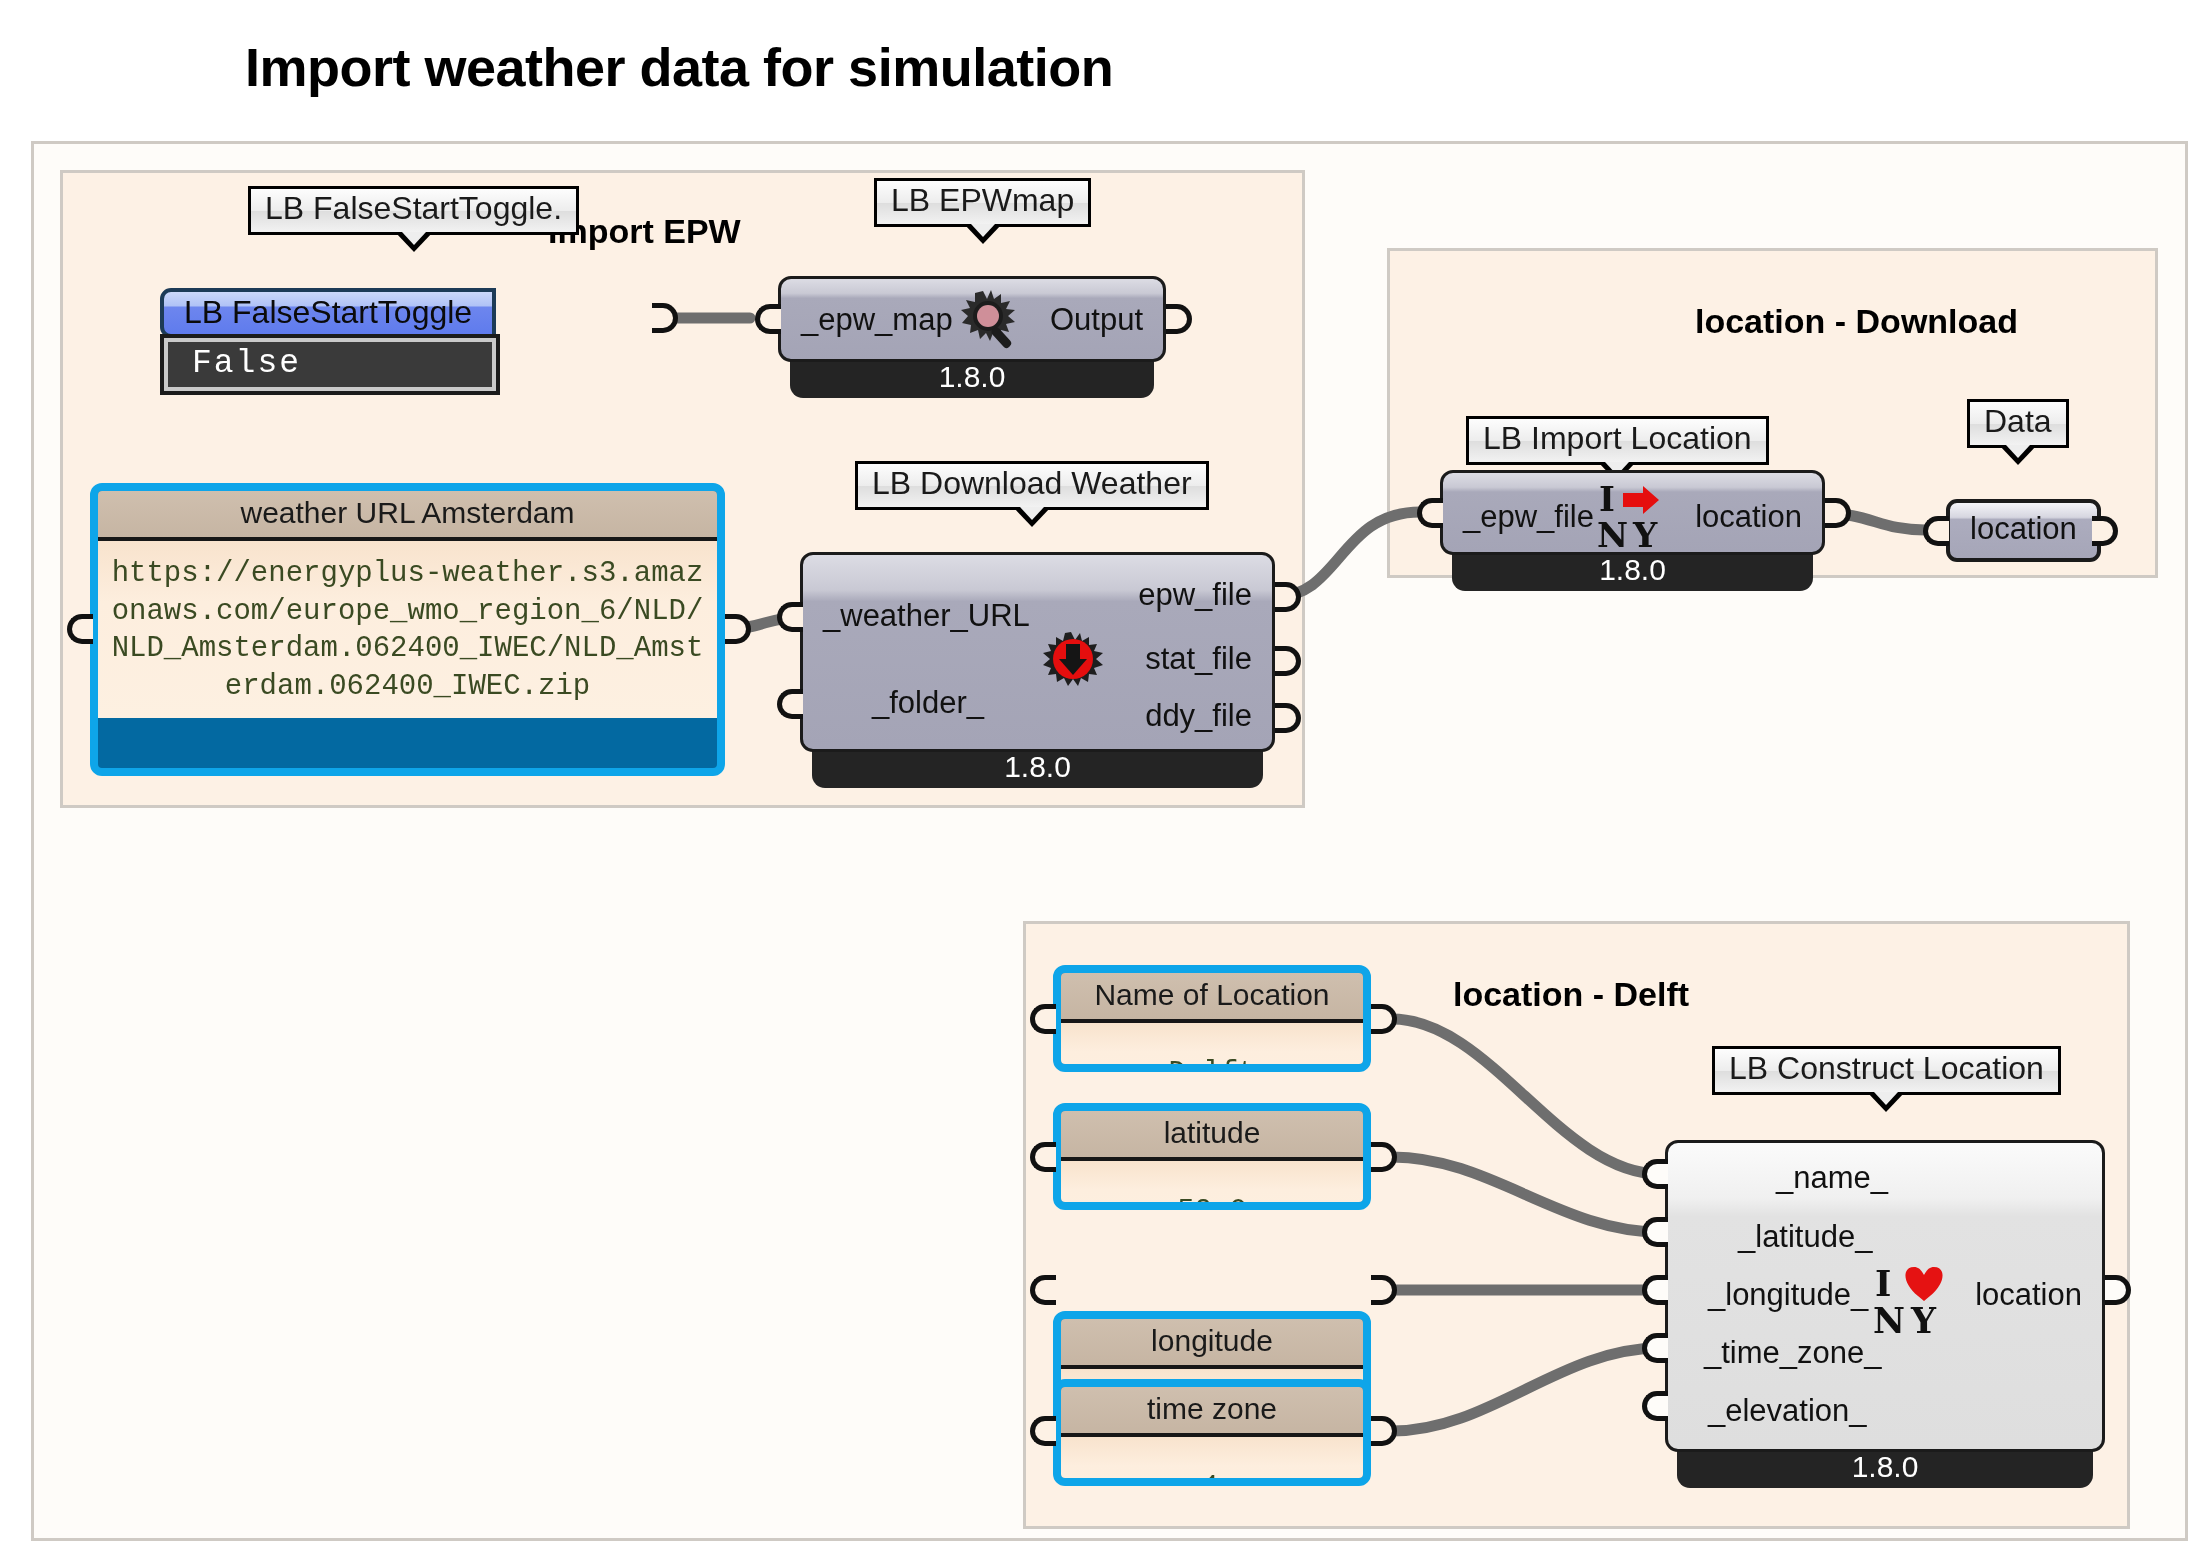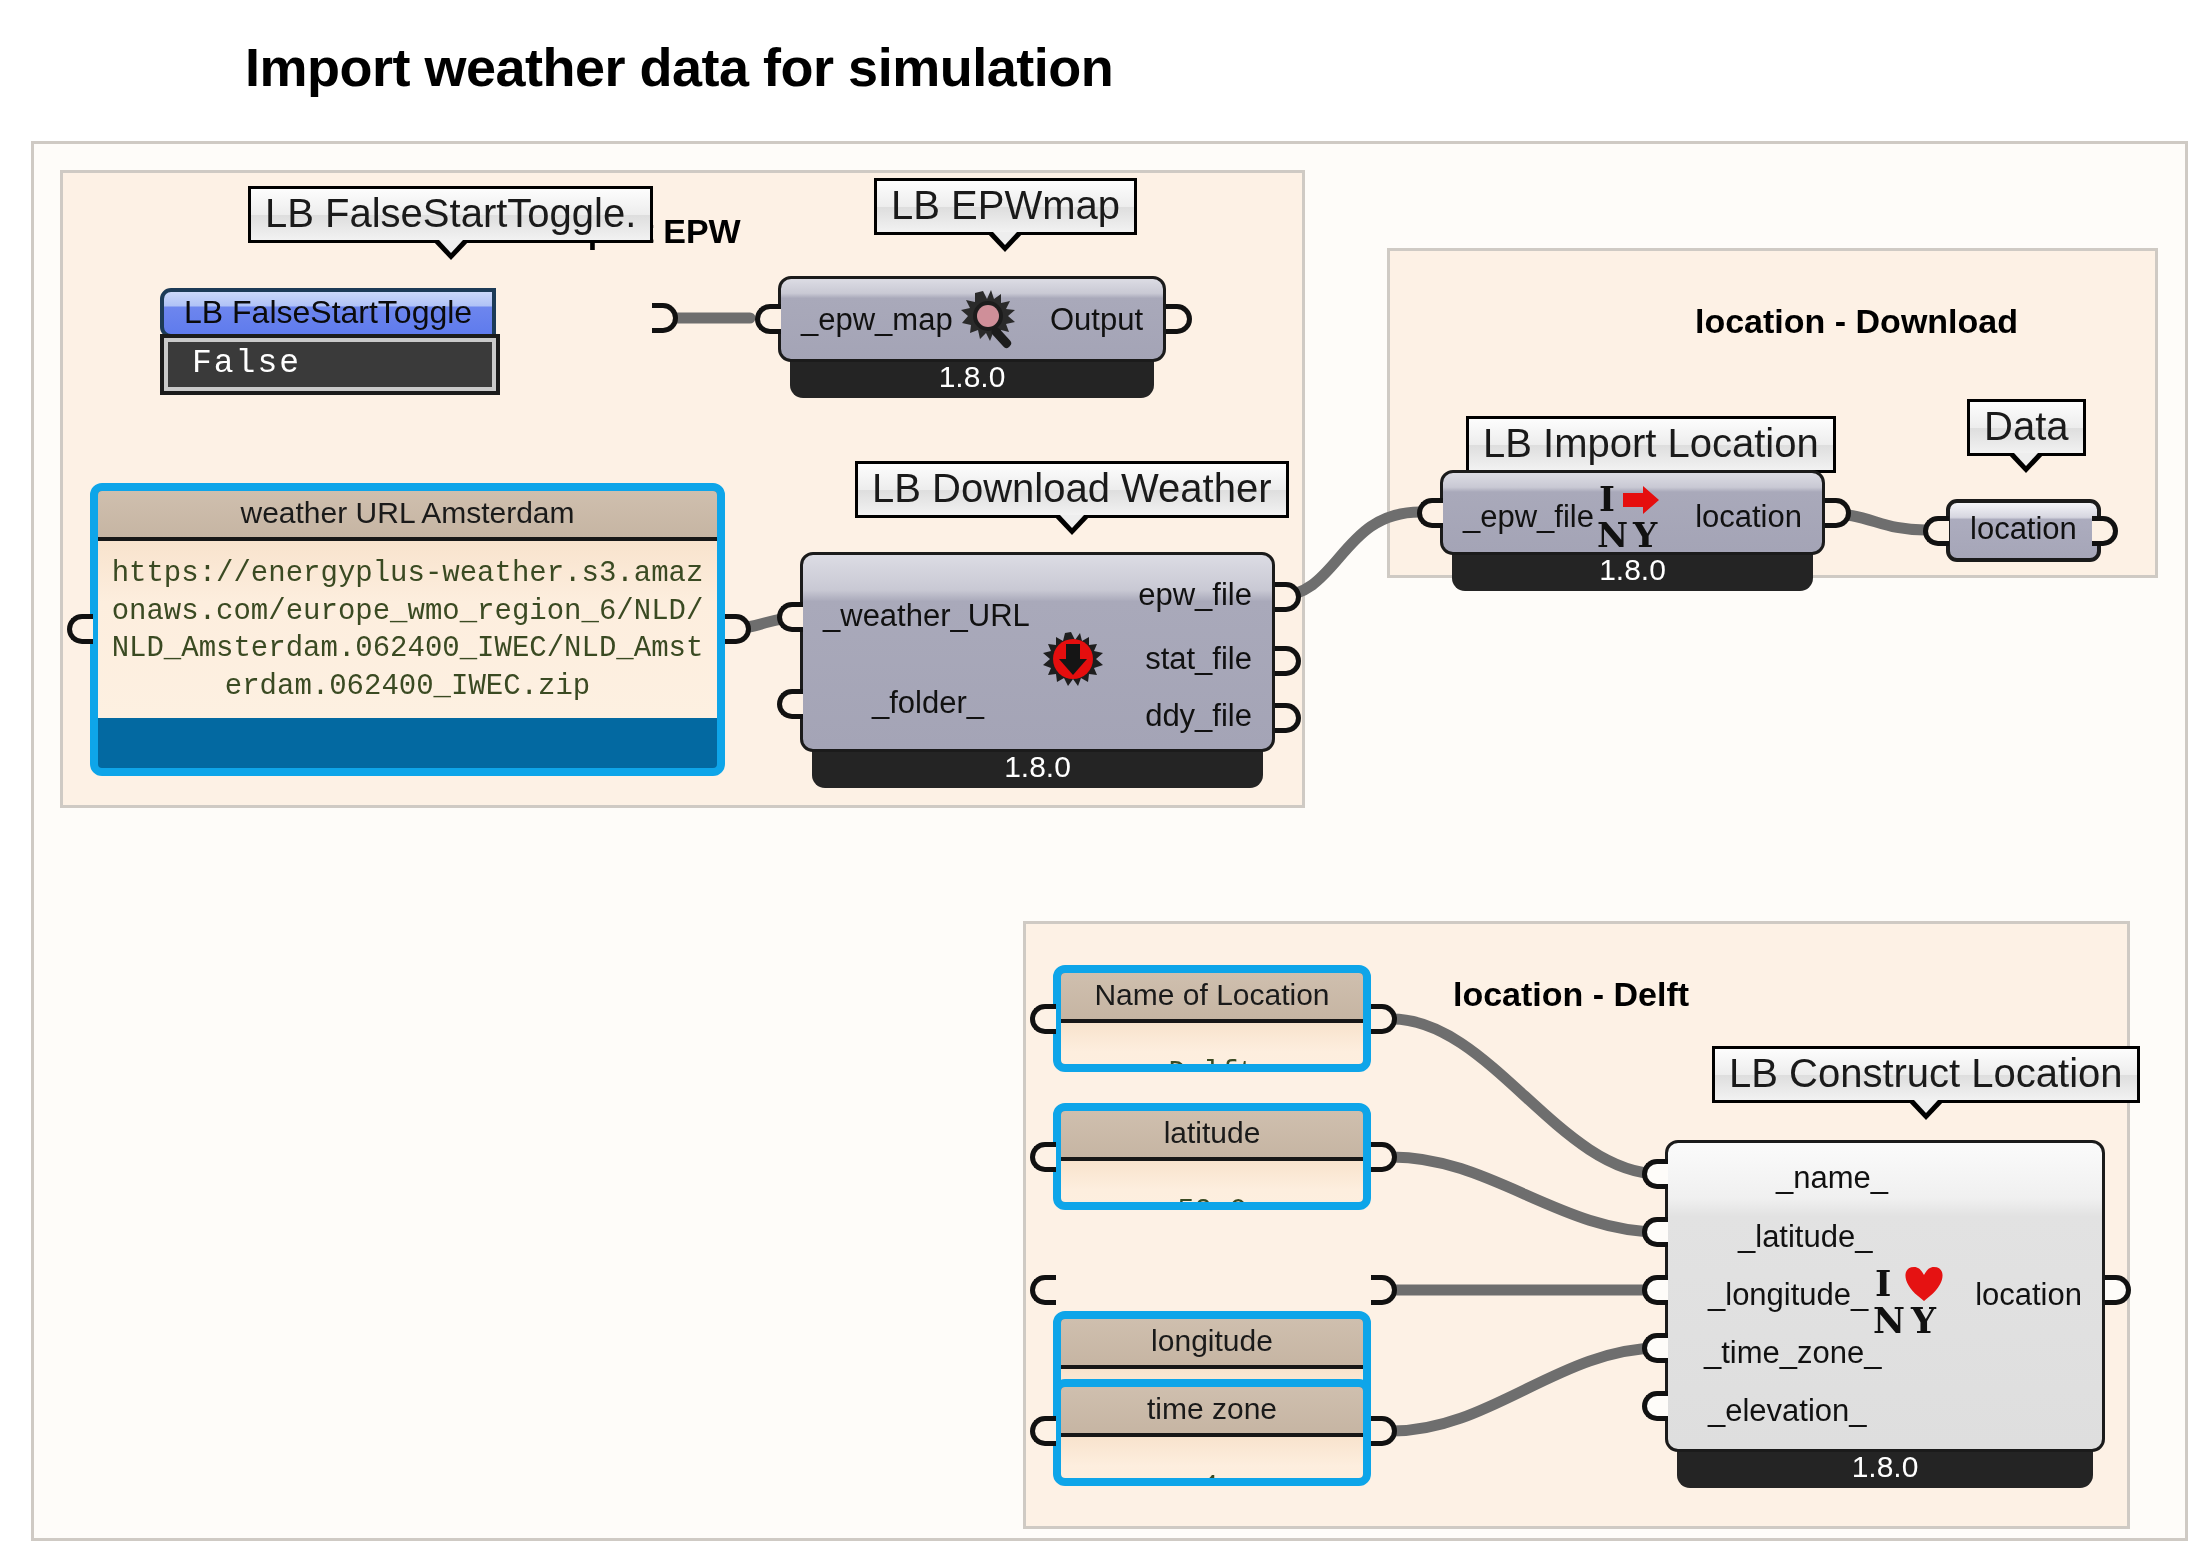--- a/index.html
+++ b/index.html
@@ -53,21 +53,21 @@
     color: #000000;
     white-space: nowrap;
   }
 
   
   .callout {
     position: absolute;
     background: linear-gradient(to bottom, #fdfdfd 0%, #ededed 50%, #dedede 52%, #f2f2f2 100%);
     border: 3px solid #000000;
     box-sizing: border-box;
-    font-size: 40px;
+    font-size: 32px;
     color: #1a1a1a;
     padding: 3px 14px 6px 14px;
     white-space: nowrap;
     line-height: 1.05;
   }
   .callout::after {
     content: "";
     position: absolute;
     left: 50%;
     bottom: -20px;

